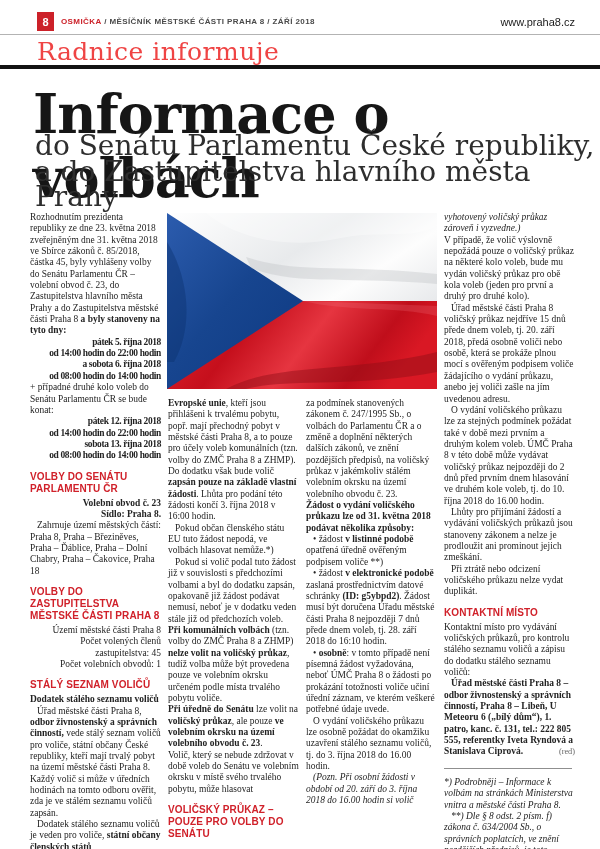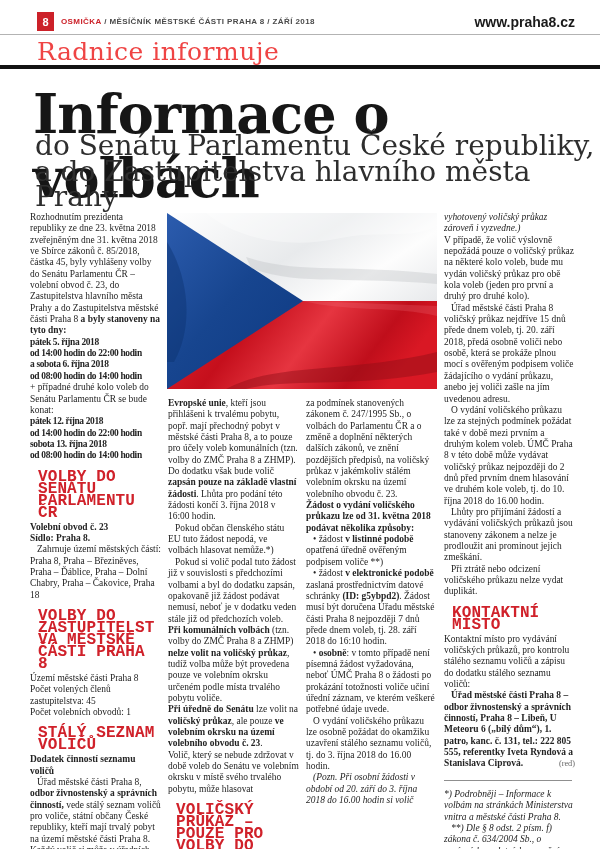--- a/index.html
+++ b/index.html
@@ -8,22 +8,22 @@
 
   
   .header-bar{position:absolute;top:12px;left:37px;right:25px;height:19px;
               display:flex;align-items:center;}
   .issue-box{width:17px;height:19px;background:#cc2129;color:#fff;
              font-family:"Liberation Sans",sans-serif;font-weight:700;font-size:11px;
              display:flex;align-items:center;justify-content:center;flex:0 0 auto;}
   .masthead{margin-left:7px;font-family:"Liberation Sans",sans-serif;font-size:8px;
             letter-spacing:.4px;color:#4a4a4a;font-weight:700;white-space:nowrap;}
   .masthead .brand{color:#cc2129;font-weight:800;}
-  .website{margin-left:auto;font-family:"Liberation Sans",sans-serif;font-weight:700;
-           font-size:14px;color:#1a1a1a;}
+  .website{margin-left:auto;font-family:"Liberation Sans",sans-serif;font-weight:400;
+           font-size:11px;color:#1a1a1a;}
   .thin-line{position:absolute;top:34px;left:0;width:600px;border-top:1px solid #b3b3b3;}
   .section-title{position:absolute;top:37px;left:37px;font-family:"DejaVu Serif",serif;
                  font-size:25px;color:#ef4444;letter-spacing:.5px;}
   .thick-line{position:absolute;top:65px;left:0;width:600px;height:4px;background:#121212;}
 
   
   .article-title{position:absolute;top:82px;left:33px;font-family:"DejaVu Serif",serif;
                  font-weight:700;font-size:54px;letter-spacing:-1px;color:#161616;}
   .article-subtitle{position:absolute;top:133px;left:35px;font-family:"DejaVu Serif",serif;
                     font-size:28px;line-height:25.5px;color:#2e2e2e;font-weight:500;}
@@ -34,26 +34,26 @@
 
   
   .col{position:absolute;width:131px;top:212px;font-size:9.45px;line-height:11.35px;
        color:#232323;text-align:left;overflow-wrap:break-word;}
   #col1{left:30px;}
   #col2{left:168px;top:398px;}
   #col3{left:306px;top:398px;}
   #col4{left:444px;}
 
   .blk{margin:0;}
-  .blk.h{font-family:Liberation Mono, monospace;font-weight:700;font-size:16px;
-         line-height:12px;color:#d0212a;margin:9px 0 3px 8px;letter-spacing:.1px;}
+  .blk.h{font-family:Liberation Sans, sans-serif;font-weight:700;font-size:10px;
+         line-height:12px;color:#d0212a;margin:9px 0 3px 0;letter-spacing:.1px;}
   .blk.p{margin:0;}
   .ind{text-indent:7px;}
   .gap{margin-top:10px;}
-  .pre{white-space:pre-line;}
+  .pre{white-space:pre-line;text-align:right;}
   .tight{letter-spacing:-.35px;}
   .bold{font-weight:700;}
   .ital{font-style:italic;}
   .note{float:right;font-size:8.3px;color:#666;font-weight:400;font-style:normal;}
   .blk.rule{border-top:1px solid #8f8f8f;height:0;margin:10px 3px 8px 0;}
 </style>
 </head>
 <body>
 
 <div id="page">
@@ -120,21 +120,21 @@
 od 08:00 hodin do 14:00 hodin</span></div>
       <div class="blk h"><span>VOLBY DO SENÁTU PARLAMENTU ČR</span></div>
       <div class="blk p pre"><span class="bold">Volební obvod č. 23
 Sídlo: Praha 8.</span></div>
       <div class="blk p ind"><span>Zahrnuje území městských částí: Praha 8, Praha – Březiněves, Praha – Ďáblice, Praha – Dolní Chabry, Praha – Čakovice, Praha 18</span></div>
       <div class="blk h"><span>VOLBY DO ZASTUPITELSTVA MĚSTSKÉ ČÁSTI PRAHA 8</span></div>
       <div class="blk p pre"><span>Území městské části Praha 8
 Počet volených členů zastupitelstva: 45
 Počet volebních obvodů: 1</span></div>
       <div class="blk h"><span>STÁLÝ SEZNAM VOLIČŮ</span></div>
-      <div class="blk p"><span class="bold">Dodatek činností seznamu voličů</span></div>
+      <div class="blk p"><span class="bold">Dodatek stálého seznamu voličů</span></div>
       <div class="blk p ind"><span>Úřad městské části Praha 8, </span><span class="bold">odbor živnostenský a správních činností,</span><span> vede stálý seznam voličů pro voliče, státní občany České republiky, kteří mají trvalý pobyt na území městské části Praha 8. Každý volič si může v úředních hodinách na tomto odboru ověřit, zda je ve stálém seznamu voličů zapsán.</span></div>
       <div class="blk p ind"><span>Dodatek stálého seznamu voličů je veden pro voliče, </span><span class="bold">státní občany členských států</span></div>
     </div>
   <div id="col2" class="col">
       <div class="blk p"><span class="bold">Evropské unie</span><span>, kteří jsou přihlášeni k trvalému pobytu, popř. mají přechodný pobyt v městské části Praha 8, a to pouze pro účely voleb komunálních (tzn. volby do ZMČ Praha 8 a ZHMP). Do dodatku však bude volič </span><span class="bold">zapsán pouze na základě vlastní žádosti</span><span>. Lhůta pro podání této žádosti končí 3. října 2018 v 16:00 hodin.</span></div>
       <div class="blk p ind"><span>Pokud občan členského státu EU tuto žádost nepodá, ve volbách hlasovat nemůže.*)</span></div>
       <div class="blk p ind"><span>Pokud si volič podal tuto žádost již v souvislosti s předchozími volbami a byl do dodatku zapsán, opakovaně již žádost podávat nemusí, neboť je v dodatku veden stále již od předchozích voleb.</span></div>
       <div class="blk p gap"><span class="bold">Při komunálních volbách</span><span> (tzn. volby do ZMČ Praha 8 a ZHMP) </span><span class="bold">nelze volit na voličský průkaz</span><span>, tudíž volba může být provedena pouze ve volebním okrsku určeném podle místa trvalého pobytu voliče.</span></div>
       <div class="blk p gap"><span class="bold">Při úředně do Senátu</span><span> lze volit na </span><span class="bold">voličský průkaz</span><span>, ale pouze </span><span class="bold">ve volebním okrsku na území volebního obvodu č. 23</span><span>.</span></div>
       <div class="blk p"><span>Volič, který se nebude zdržovat v době voleb do Senátu ve volebním okrsku v místě svého trvalého pobytu, může hlasovat</span></div>

